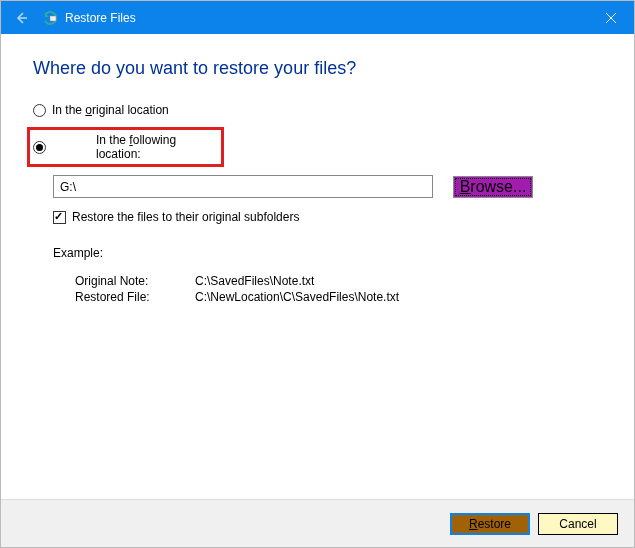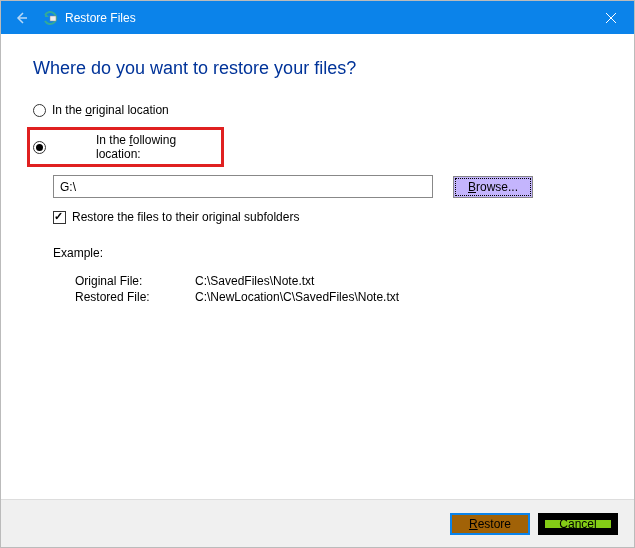--- a/index.html
+++ b/index.html
@@ -113,25 +113,25 @@
       height: 23px;
       border: 1px solid #888;
       padding: 0 6px;
       font-size: 12px;
       color: #000;
       background:#fff;
     }
     .browse-btn {
       width: 80px;
       height: 22px;
-      background: #c4b5fd;
+      background: #a21caf;
       border: 1px solid #888;
       outline: 1px dotted #000;
       outline-offset: -3px;
-      font-size: 12px;
+      font-size: 16px;
       display: flex;
       align-items: center;
       justify-content: center;
       text-align: center;
     }
     .checkbox-row {
       display: flex;
       align-items: center;
       margin-left: 20px;
       margin-top: 12px;
@@ -185,22 +185,22 @@
       padding-right: 16px;
       gap: 8px;
     }
     .footer-btn {
       width: 80px;
       height: 22px;
       font-size: 12px;
       display: flex;
       align-items: center;
       justify-content: center;
-      border: 7px solid #000000;
-      background: #84cc16;
+      border: 1px solid #000000;
+      background: #fef9c3;
     }
     .footer-btn.primary {
       border: 2px solid #0b83ea;
       background: #a16207;
     }
   </style>
 </head>
 <body>
 
 <div class="titlebar">
@@ -247,21 +247,21 @@
   </div>
 
   <div class="checkbox-row">
     <span class="checkbox checked"></span>
     <span>Restore the files to their original subfolders</span>
   </div>
 
   <div class="example-block">
     <div class="example-label">Example:</div>
     <div class="example-grid">
-      <div>Original File:</div>
+      <div>Original Note:</div>
       <div>C:\SavedFiles\Note.txt</div>
       <div>Restored File:</div>
       <div>C:\NewLocation\C\SavedFiles\Note.txt</div>
     </div>
   </div>
 </div>
 
 <div class="footer">
   <div class="footer-btn primary">
       <span><span class="underline-first">R</span><span>estore</span></span>

